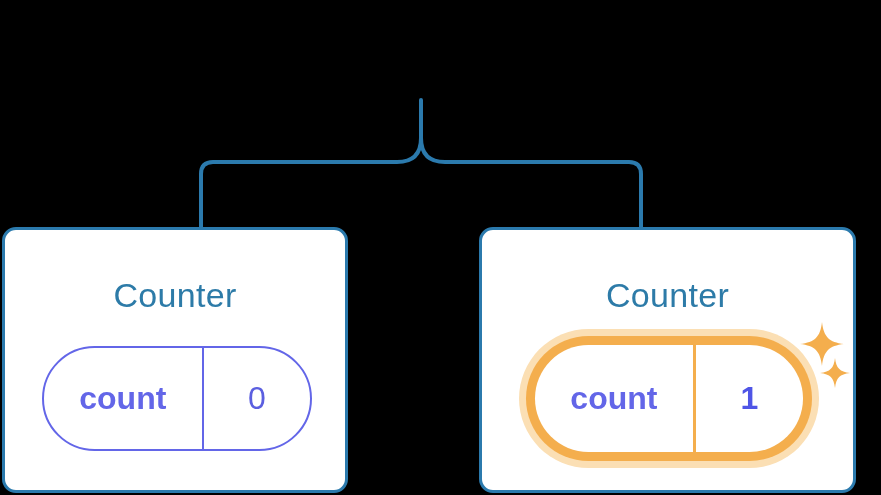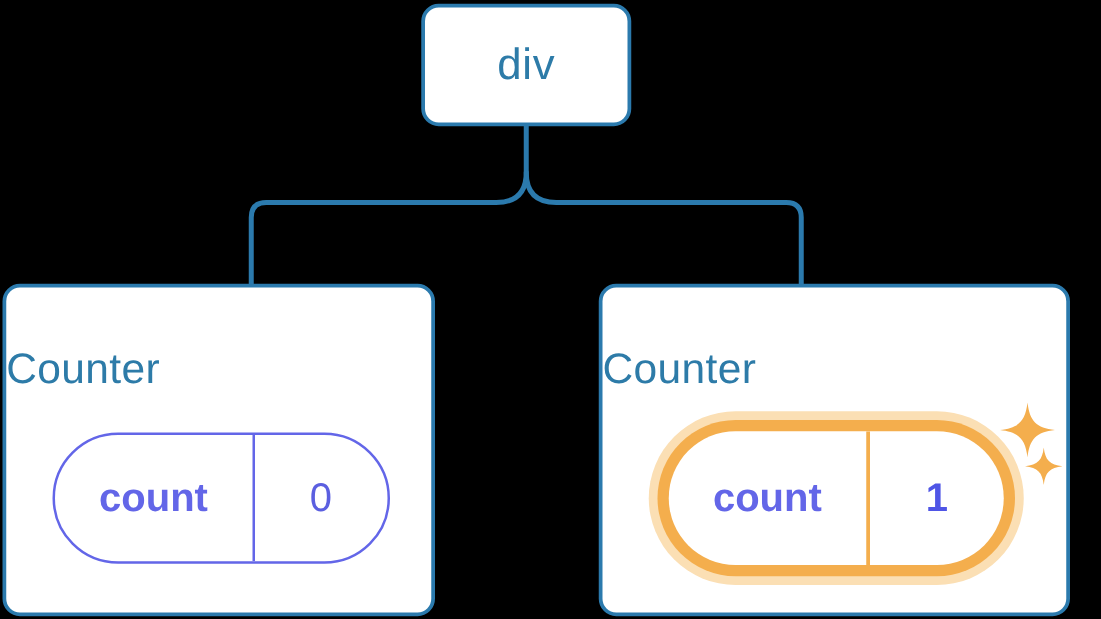--- a/index.html
+++ b/index.html
@@ -68,21 +68,21 @@
     top: 227px;
     width: 377px;
     height: 266px;
   }
 
   .node-title {
     position: absolute;
     left: 0;
     top: 46px;
     width: 100%;
-    text-align: left;
+    text-align: center;
     font-size: 34px;
     color: #2d7ba8;
     letter-spacing: 0.3px;
   }
 
   
   .pill-wrap {
     position: absolute;
   }
   #pill-wrap-left {
@@ -179,23 +179,20 @@
 <body>
 
 <div id="stage">
 
   <svg id="connectors" viewBox="0 0 881 495" width="881" height="495" xmlns="http://www.w3.org/2000/svg">
 
     <path d="M421,100 L421,138 Q421,162 445,162 L629,162 Q641,162 641,174 L641,227" fill="none" stroke="#2b7aad" stroke-width="4" stroke-linecap="round"></path>
     <path d="M421,138 Q421,162 397,162 L213,162 Q201,162 201,174 L201,227" fill="none" stroke="#2b7aad" stroke-width="4" stroke-linecap="round"></path>
   </svg>
 
-  <div class="node-box" id="node-root">
-    <div class="root-label">div</div>
-  </div>
 
   <div class="node-box" id="node-left">
     <div class="node-title">Counter</div>
   </div>
 
   <div class="pill-wrap" id="pill-wrap-left">
     <div class="pill plain">
       <div class="pill-key">count</div>
       <div class="pill-val">0</div>
     </div>

